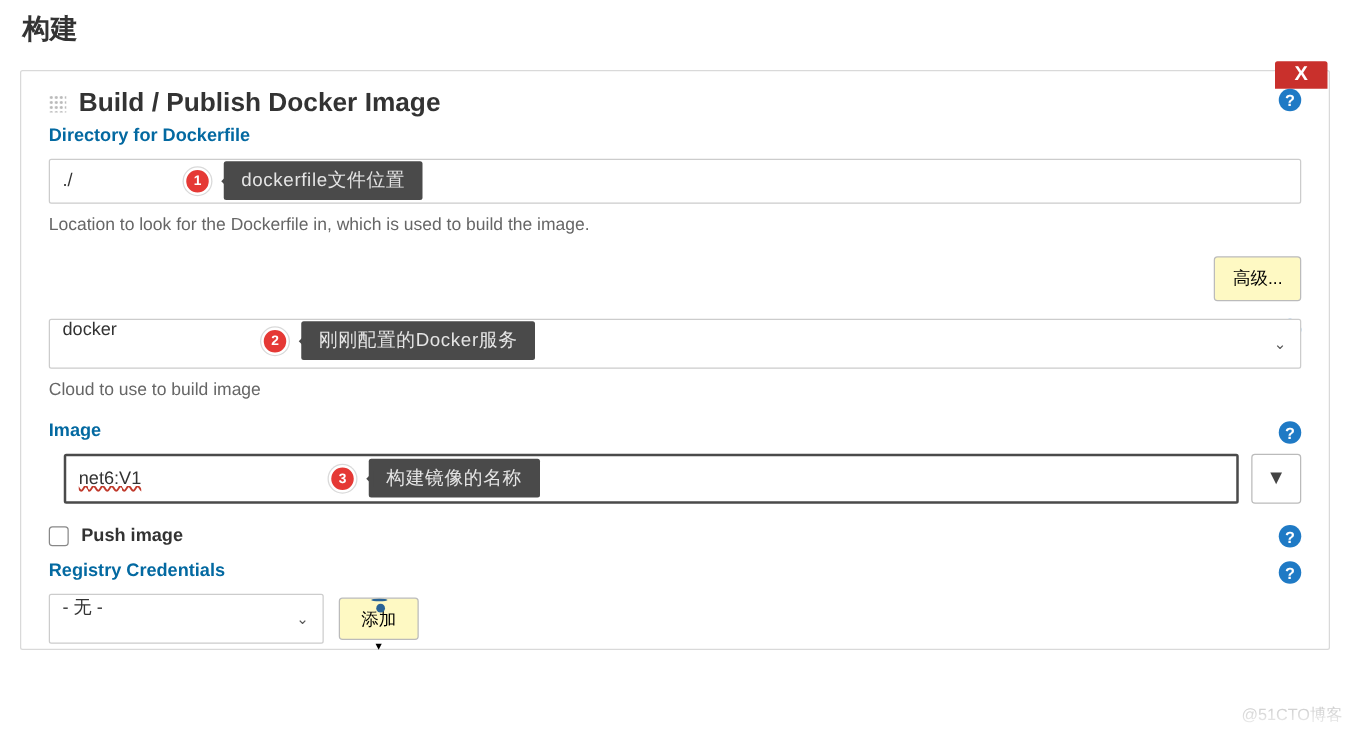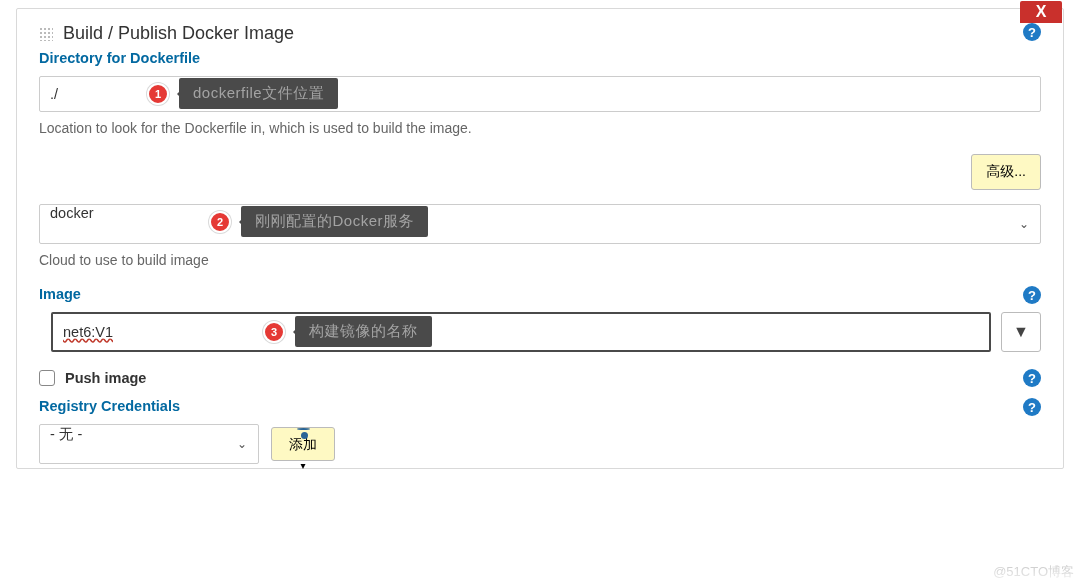--- a/index.html
+++ b/index.html
@@ -4,21 +4,21 @@
   <style>
     * { box-sizing: border-box; margin: 0; padding: 0; }
     body { font-family: -apple-system, "Helvetica Neue", Arial, "Microsoft YaHei", sans-serif; background: #fff; color: #333; }
     .page { width: 1080px; height: 585px; position: relative; padding: 8px 16px 0; }
     .page-title { font-size: 22px; font-weight: 700; margin: 0 0 18px 2px; }
     .panel { border: 1px solid #d9d9d9; border-radius: 2px; padding: 14px 22px 0; position: relative; background: #fff; }
     .panel-header { display: flex; align-items: center; gap: 10px; margin-bottom: 6px; }
     .drag-handle { width: 14px; height: 14px;
       background-image: radial-gradient(circle, #bbb 1px, transparent 1.3px);
       background-size: 4px 4px; background-position: 0 0; }
-    .panel-header-title { font-weight: 400; font-size: 18px; }
+    .panel-header-title { font-weight: 700; font-size: 21px; }
     .help-icon { width: 18px; height: 18px; border-radius: 50%; background: #1f7ac5; color: #fff; display: inline-flex; align-items: center; justify-content: center; font-size: 13px; font-weight: 700; cursor: pointer; }
     .help-abs-top { position: absolute; right: 22px; top: 14px; }
     .btn-delete { position: absolute; right: 1px; top: -8px; background: #c9302c; color: #fff; width: 42px; height: 22px; border-radius: 2px 2px 0 0; display: flex; align-items: center; justify-content: center; font-weight: 700; cursor: pointer; font-family: Arial; }
     .field-label { font-size: 14.5px; font-weight: 600; margin: 4px 0 10px 0; color: #0369a1; }
     .input-row { position: relative; margin-bottom: 8px; }
     .text-input { width: 100%; height: 36px; border: 1px solid #ccc; border-radius: 2px; padding: 0 10px; font-size: 14.5px; color: #333; background: #fff; }
     .text-input.thick { border: 2px solid #4a4a4a; }
     .text-input.thick .underline, .val-underline { text-decoration: underline; text-decoration-color: #c0392b; text-decoration-style: wavy; }
     .select-input { width: 100%; height: 40px; border: 1px solid #ccc; border-radius: 2px; padding: 0 30px 0 10px; font-size: 14.5px; color: #333; background: #fff; appearance: none; position: relative; }
     .select-wrap { position: relative; }
@@ -34,29 +34,30 @@
     .checkbox { width: 16px; height: 16px; border: 1.5px solid #888; border-radius: 3px; cursor: pointer; }
     .checkbox-label { font-size: 14.5px; font-weight: 600; }
     .field-block { position: relative; margin-bottom: 4px; }
     .help-right { position: absolute; right: 0; top: 0; }
     .registry-row { display: flex; gap: 12px; align-items: center; margin-top: 4px; }
     .registry-row .select-wrap { width: 220px; }
     .add-dot { width: 13px; height: 13px; border-radius: 50%; border: 1.5px solid #2a6496; display: inline-block; position: relative; }
     .add-dot::after { content: ""; position: absolute; width: 7px; height: 7px; border-radius: 50%; background: #2a6496; top: 3px; left: 3px; }
     .annot { position: absolute; display: flex; align-items: center; z-index: 5; }
     .annot-badge { width: 22px; height: 22px; border-radius: 50%; background: #e53935; border: 2px solid #fff; color: #fff; font-size: 11px; font-weight: 700; display: flex; align-items: center; justify-content: center; box-shadow: 0 0 0 1px rgba(0,0,0,.15); }
-    .annot-label { background: #4a4a4a; color: #a3a3a3; font-size: 15px; padding: 6px 14px; margin-left: 10px; border-radius: 2px; letter-spacing: .5px; }
+    .annot-label { background: #4a4a4a; color: #e5e5e5; font-size: 15px; padding: 6px 14px; margin-left: 10px; border-radius: 2px; letter-spacing: .5px; }
     .annot-label::before { content:""; position:absolute; left: 24px; top:50%; transform: translateY(-50%); border: 6px solid transparent; border-right-color:#4a4a4a; }
     .watermark { position: absolute; right: 6px; bottom: 4px; color: #b6b6b6; font-size: 13px; }
     .fade-bottom { position:absolute; left:0; right:0; bottom:0; height:30px; background: linear-gradient(rgba(255,255,255,0), rgba(255,255,255,.9)); pointer-events:none;}
   </style>
 </head>
 <body>
 
 <div class="page">
+  <h1 class="page-title">构建</h1>
 
   <div class="panel">
     <div class="btn-delete">X</div>
     <span class="help-icon help-abs-top">?</span>
 
     <div class="panel-header">
       <span class="drag-handle"></span>
       <span class="panel-header-title">Build / Publish Docker Image</span>
     </div>
 

